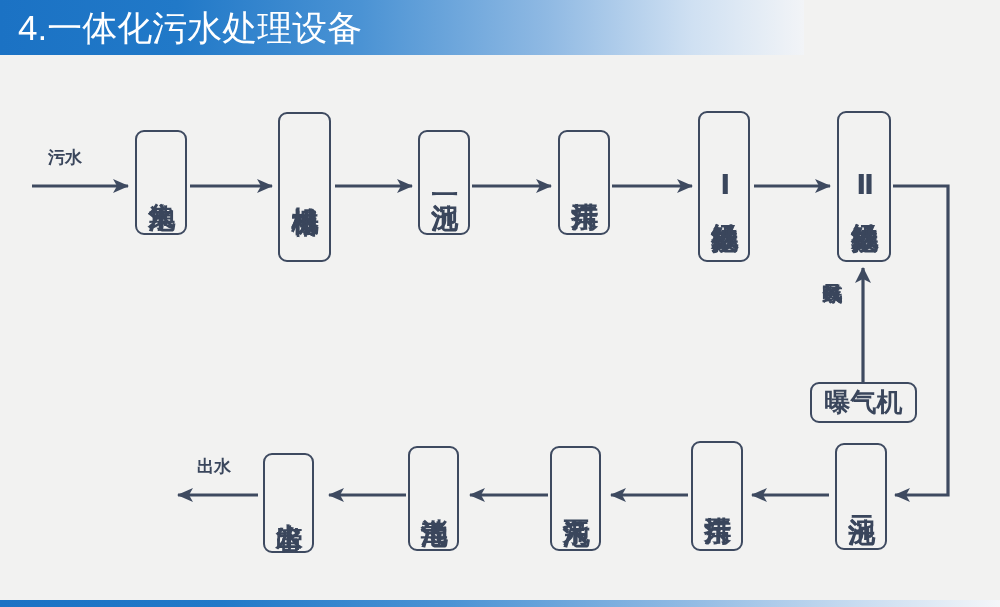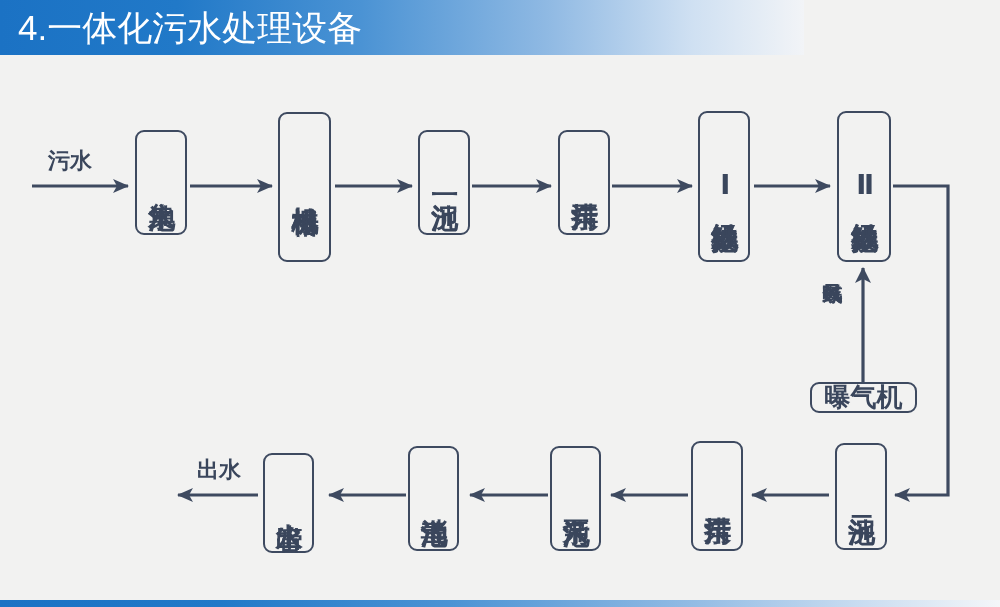--- a/index.html
+++ b/index.html
@@ -92,21 +92,21 @@
     text-orientation: upright;
     letter-spacing: 1px;
   }
   .node.horizontal .node-label {
     font-size: 26px;
   }
 
   
   .flow-label {
     position: absolute;
-    font-size: 22px;
+    font-size: 17px;
     color: #3a465c;
     font-weight: bold;
     white-space: pre-line;
     text-align: center;
     line-height: 1.05;
   }
   .flow-label.vertical {
     writing-mode: vertical-rl;
     text-orientation: upright;
     font-size: 20px;
@@ -194,21 +194,21 @@
   </div>
 
   <div class="node vertical" style="left:698px; top:56px; width:52px; height:151px;">
     <span class="node-label">Ⅰ级接触池</span>
   </div>
 
   <div class="node vertical" style="left:837px; top:56px; width:54px; height:151px;">
     <span class="node-label">Ⅱ级接触池</span>
   </div>
 
-  <div class="node horizontal" style="left:810px; top:327px; width:107px; height:31px;">
+  <div class="node horizontal" style="left:810px; top:327px; width:107px; height:41px;">
     <span class="node-label">曝气机</span>
   </div>
 
   <div class="node vertical" style="left:263px; top:398px; width:51px; height:100px;">
     <span class="node-label">出水管</span>
   </div>
 
   <div class="node vertical" style="left:408px; top:391px; width:51px; height:105px;">
     <span class="node-label">消毒池</span>
   </div>

